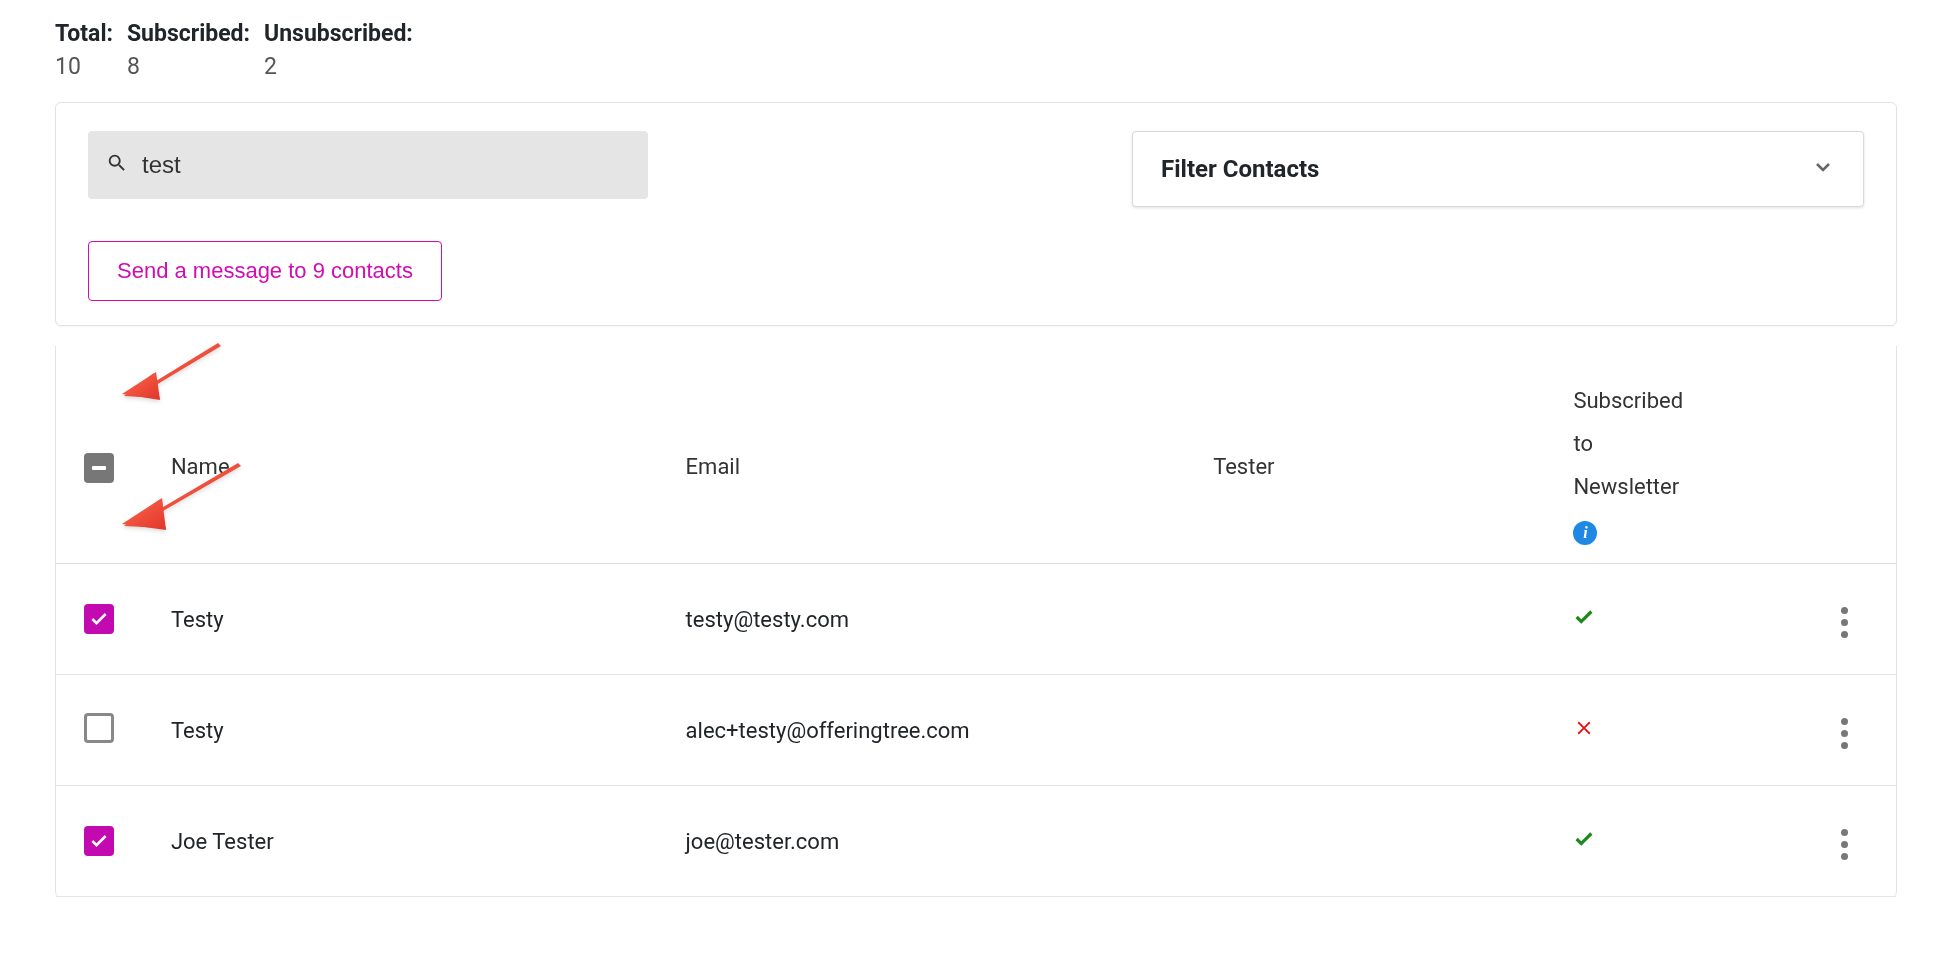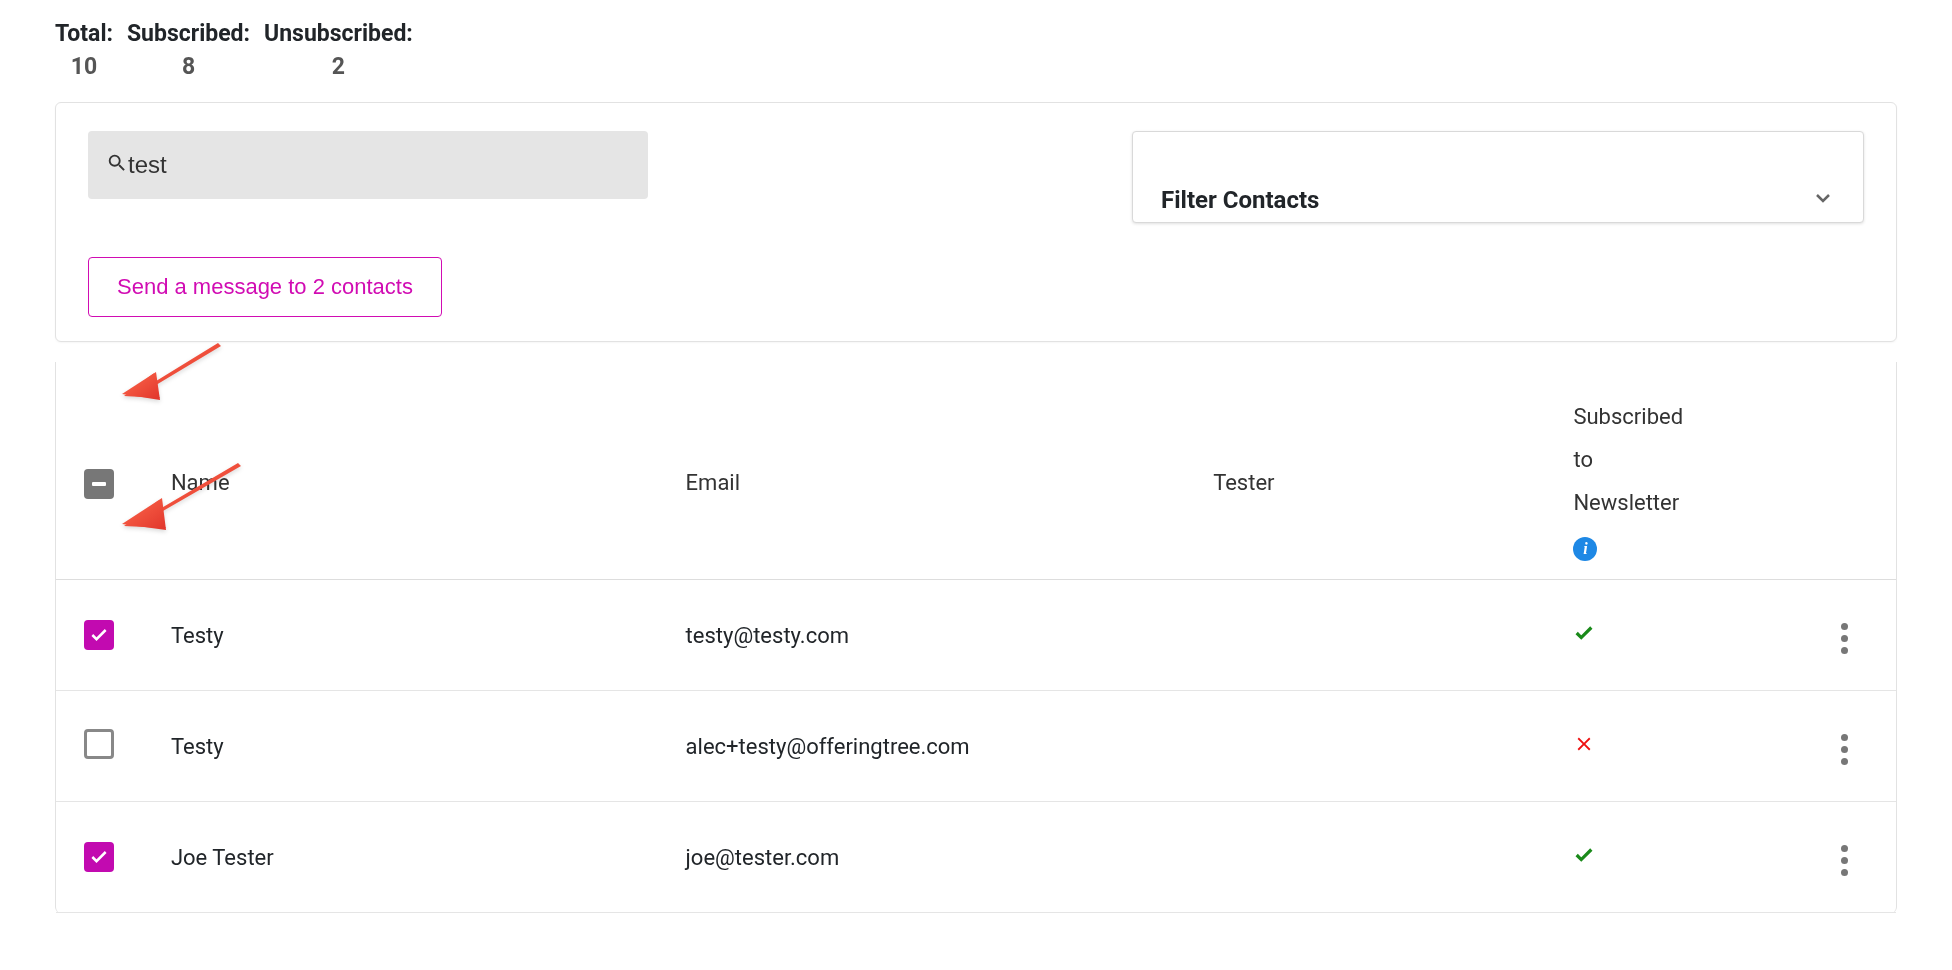--- a/index.html
+++ b/index.html
@@ -25,23 +25,22 @@
     .stats .stat {
       display: inline-flex;
       gap: 6px;
       flex-direction: column;
     }
     .stats .stat-label {
       font-weight: 700;
       color: #212529;
     }
     .stats .stat-value {
-      font-weight: 700;
+      font-weight: 400;
       color: #555;
-      text-align: center;
     }
     .panel {
       border: 1px solid #e2e2e2;
       border-radius: 6px;
       background: #fff;
       box-shadow: 0 1px 2px rgba(0,0,0,0.04);
       padding: 28px 32px 24px 32px;
     }
     .top-row {
       display: flex;
@@ -51,43 +50,44 @@
       flex-wrap: wrap;
     }
     .search-wrap {
       background: #e5e5e5;
       border-radius: 4px;
       display: flex;
       align-items: center;
       padding: 0 18px;
       height: 68px;
       width: 560px;
+      gap: 14px;
     }
     .search-icon svg {
       width: 22px;
       height: 22px;
       fill: #333;
     }
     .search-input {
       background: transparent;
       border: none;
       outline: none;
       font-size: 24px;
       color: #333;
       width: 100%;
     }
     .filter-dropdown {
       background: #fff;
       border: 1px solid #d9d9d9;
       border-radius: 4px;
       box-shadow: 0 1px 3px rgba(0,0,0,0.12);
-      height: 92px;
+      height: 76px;
       width: 732px;
       display: flex;
-      align-items: flex-end;
+      align-items: center;
       justify-content: space-between;
       padding: 8px 28px;
       cursor: pointer;
     }
     .filter-label {
       font-size: 24px;
       font-weight: 700;
       color: #212529;
     }
     .chevron-down svg {
@@ -287,21 +287,21 @@
         <div class="filter-dropdown">
           <span class="filter-label">Filter Contacts</span>
           <span class="chevron-down">
             <svg viewBox="0 0 24 24">
                 <polyline points="6 9 12 15 18 9"></polyline>
               </svg>
           </span>
         </div>
       </div>
 
-      <button class="send-button">Send a message to 2 contacts</button>
+      <button class="send-button">Send a message to 9 contacts</button>
     </div>
 
     <div class="table-wrap">
       <table>
         <thead>
           <tr>
             <th class="col-checkbox">
               <span class="checkbox indeterminate"></span>
             </th>
             <th class="col-name">Name</th>

